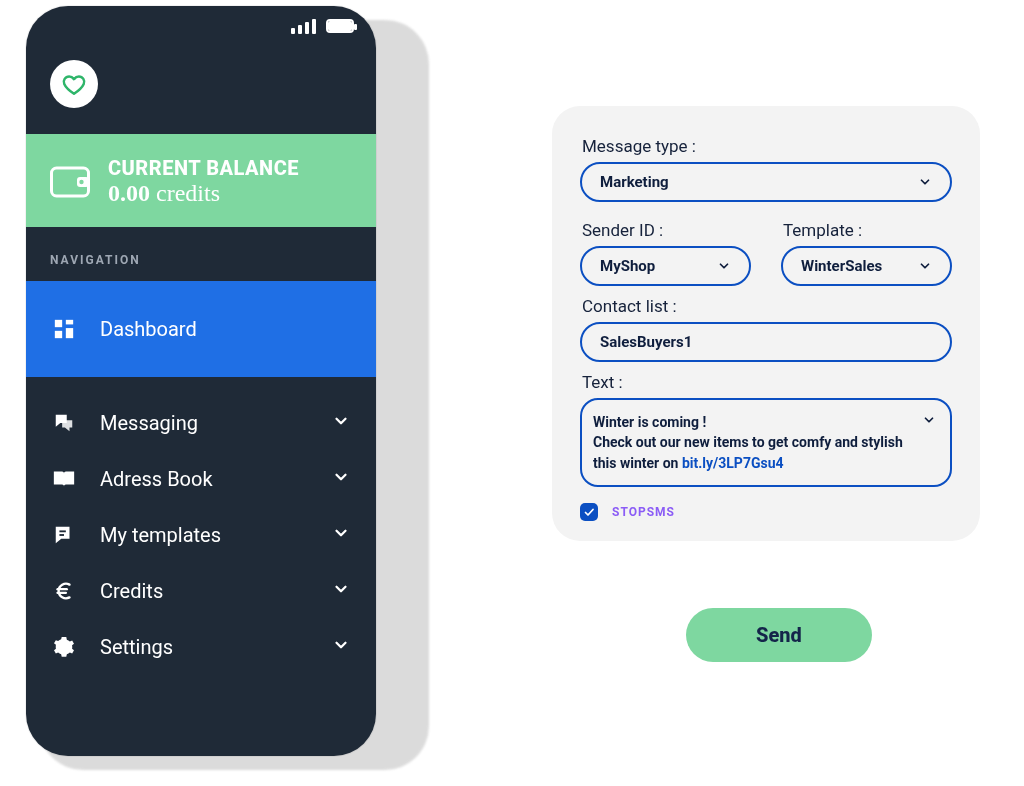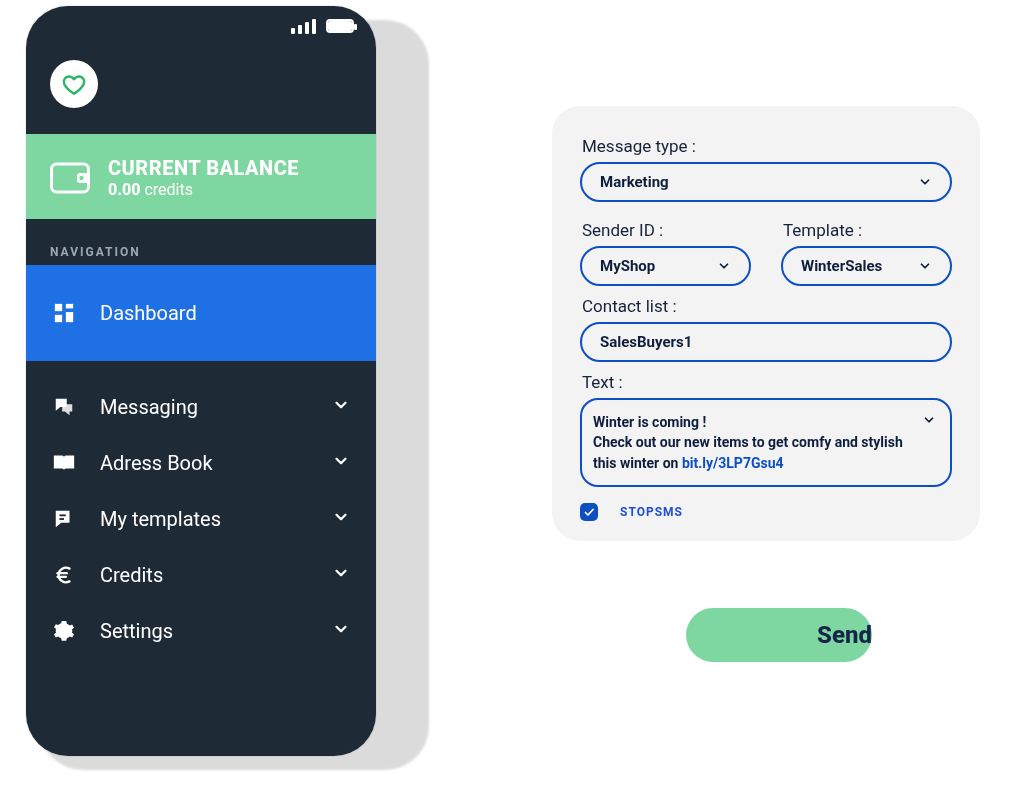--- a/index.html
+++ b/index.html
@@ -74,29 +74,29 @@
   }
 
   .balance{
     background:var(--green);
     color:#fff;
     padding:22px 24px 20px 24px;
     display:flex;align-items:center;gap:18px;
   }
   .wallet-icon{width:40px;height:34px;flex:0 0 auto;}
   .balance .title{font-weight:800;font-size:20px;letter-spacing:.5px;}
-  .balance .value{font-size:16px;font-weight:400;}
+  .balance .value{font-size:24px;font-weight:400;font-family:Liberation Serif, serif;}
   .balance .value b{font-weight:800;}
 
   .nav-header{
     color:#9ea7b3;
     font-size:12px;
     letter-spacing:2px;
     font-weight:700;
-    padding:26px 24px 6px 24px;
+    padding:26px 24px 14px 24px;
   }
 
   .nav-item{
     display:flex;align-items:center;
     gap:22px;
     color:#fff;
     padding:16px 24px 16px 24px;
     font-size:20px;
     position:relative;
     cursor:pointer;
@@ -144,42 +144,42 @@
     padding:12px 34px 12px 11px;
     font-size:14px;
     font-weight:700;
     color:#0f1e3d;
     position:relative;
     line-height:1.45;
   }
   .textbox .link{color:var(--blue-border);}
   .textbox .tb-chev{position:absolute;right:14px;top:12px;}
   .stopsms{
-    display:flex;align-items:center;gap:22px;
+    display:flex;align-items:center;gap:14px;
     margin-top:16px;
-    font-size:12px;letter-spacing:1px;font-weight:700;color:#1d4ed8;
+    font-size:12px;letter-spacing:1px;font-weight:700;color:#8b5cf6;
   }
   .check{
     width:18px;height:18px;border-radius:5px;background:var(--blue-border);
     display:flex;align-items:center;justify-content:center;
   }
   .check svg{width:12px;height:12px;}
 
   .send-btn{
     position:absolute;
     left:686px;
     top:608px;
     width:186px;
     height:54px;
     border-radius:999px;
     background:var(--green-btn);
-    display:flex;align-items:center;justify-content:flex-end;
+    display:flex;align-items:center;justify-content:center;
     color:#14254a;
     font-weight:800;
-    font-size:24px;
+    font-size:20px;
     cursor:pointer;
   }
 </style>
 </head>
 <body>
 
 <div class="phone-shadow"></div>
 <div class="phone">
 
   <div class="status-bar">

